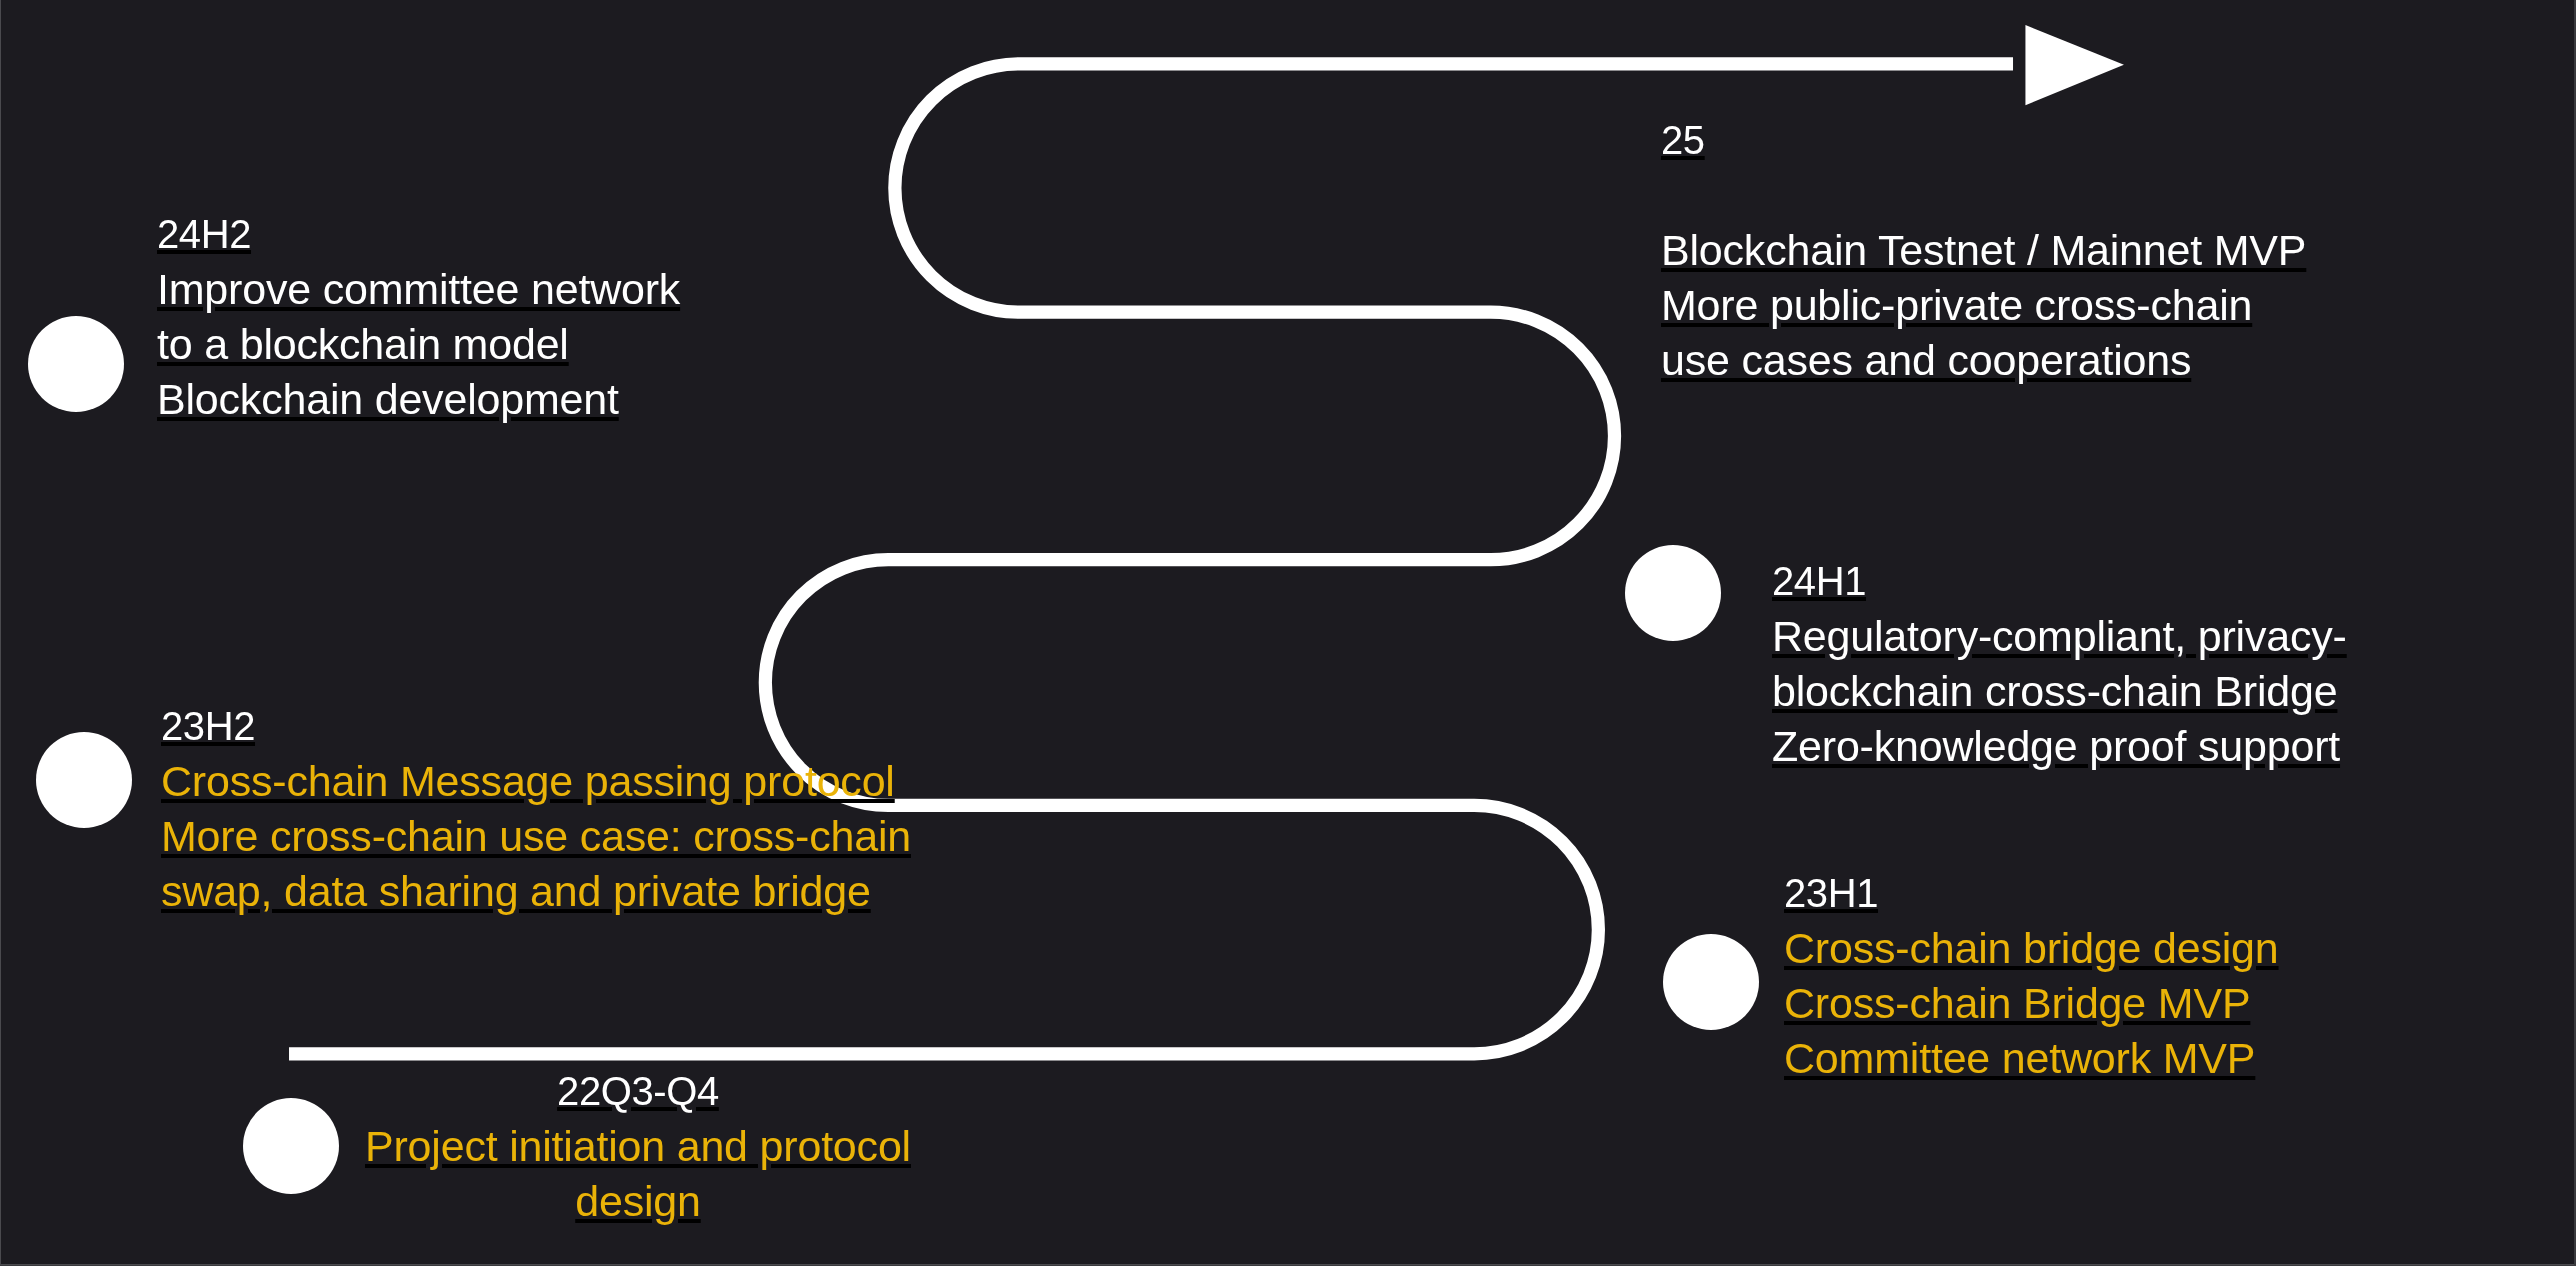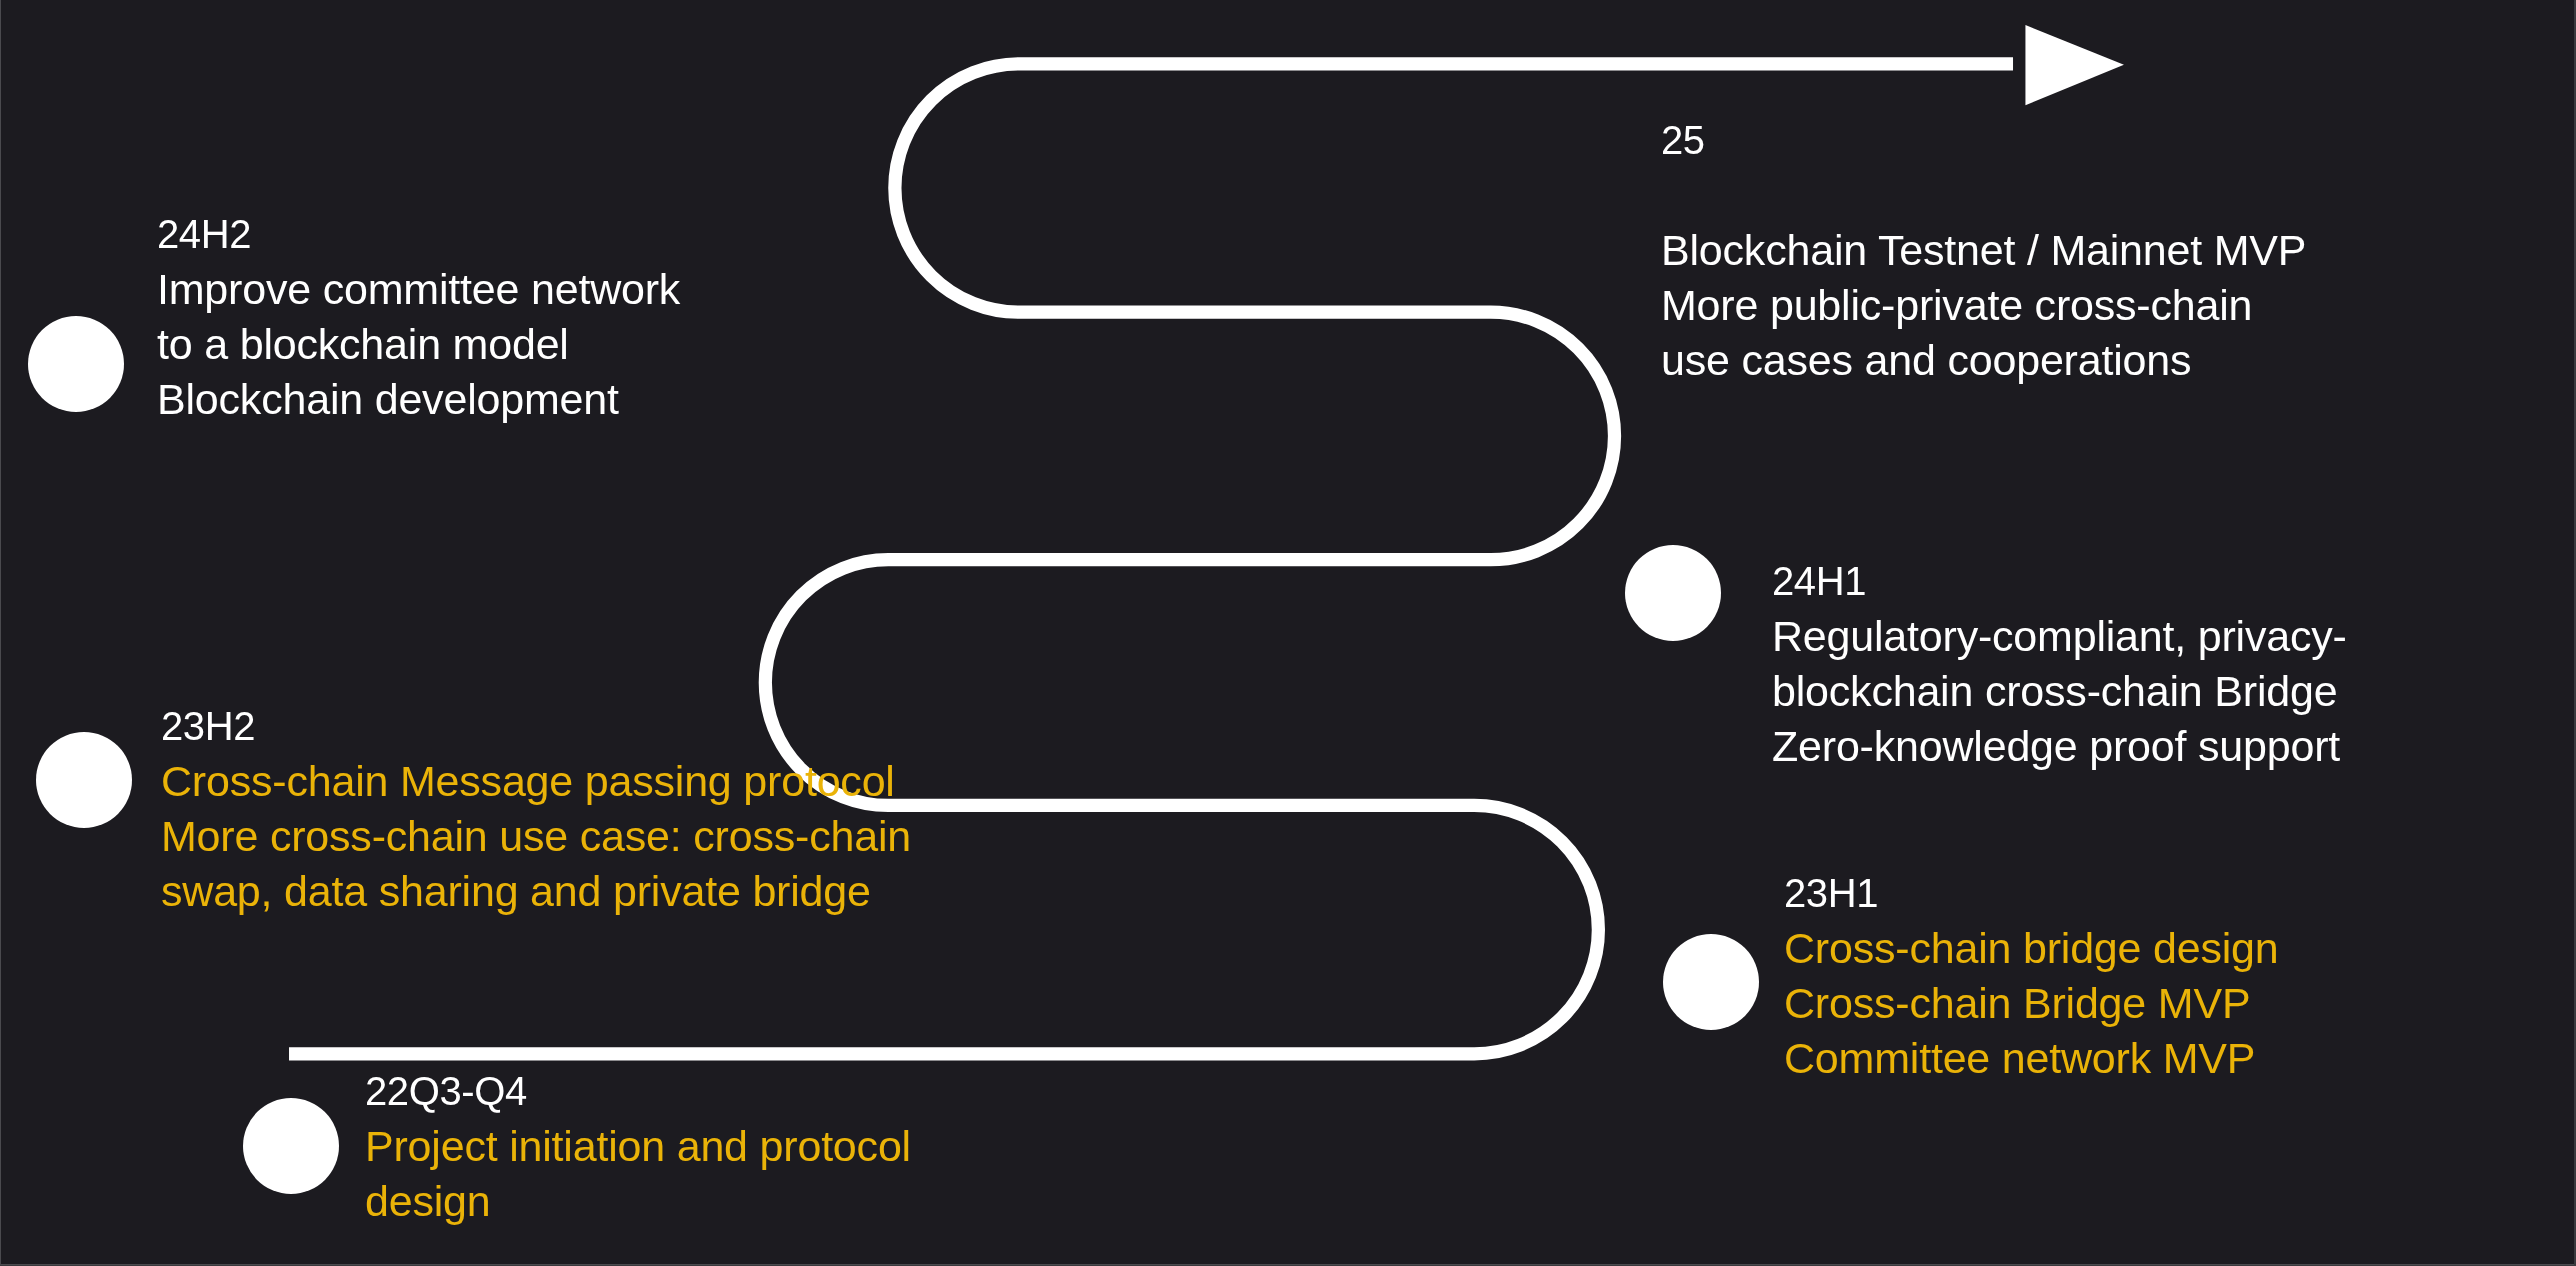--- a/index.html
+++ b/index.html
@@ -11,21 +11,21 @@
       background: #1c1b20;
       border-left: 1.7px solid #4a4a4e;
       border-bottom: 1.7px solid #4a4a4e;
       overflow: hidden;
     }
     svg.path-layer { position: absolute; left: 0; top: 0; }
     .dot {
       position: absolute; width: 96px; height: 96px;
       border-radius: 50%; background: #ffffff;
     }
-    .milestone { position: absolute; }
+    .milestone { position: absolute; text-decoration: underline; }
     .milestone .period {
       color: #ffffff; font-size: 40px; line-height: 55px; letter-spacing: -0.4px;
       white-space: nowrap;
     }
     .milestone .item {
       font-size: 43px; line-height: 55px; letter-spacing: -0.2px; white-space: nowrap;
     }
     .item.white { color: #ffffff; }
     .item.green { color: #eab308; }
   </style>
@@ -46,21 +46,21 @@
              L 2431 77" fill="none" stroke="#ffffff" stroke-width="16" stroke-linejoin="round"></path>
     <polygon points="2446,30 2565,78 2446,127" fill="#ffffff"></polygon>
   </svg>
 
   <div class="dot" style="left:242px; top:1098px;"></div>
   <div class="dot" style="left:1662px; top:934px;"></div>
   <div class="dot" style="left:35px; top:732px;"></div>
   <div class="dot" style="left:1624px; top:545px;"></div>
   <div class="dot" style="left:27px; top:316px;"></div>
 
-  <div class="milestone" style="left:364px; top:1064px;">
+  <div class="milestone" style="left:364px; top:1064px;text-align:center;">
     <div class="period">22Q3-Q4</div>
     <div class="item green">Project initiation and protocol</div>
     <div class="item green">design</div>
   </div>
 
   <div class="milestone" style="left:1783px; top:866px;">
     <div class="period">23H1</div>
     <div class="item green">Cross-chain bridge design</div>
     <div class="item green">Cross-chain Bridge MVP</div>
     <div class="item green">Committee network MVP</div>

